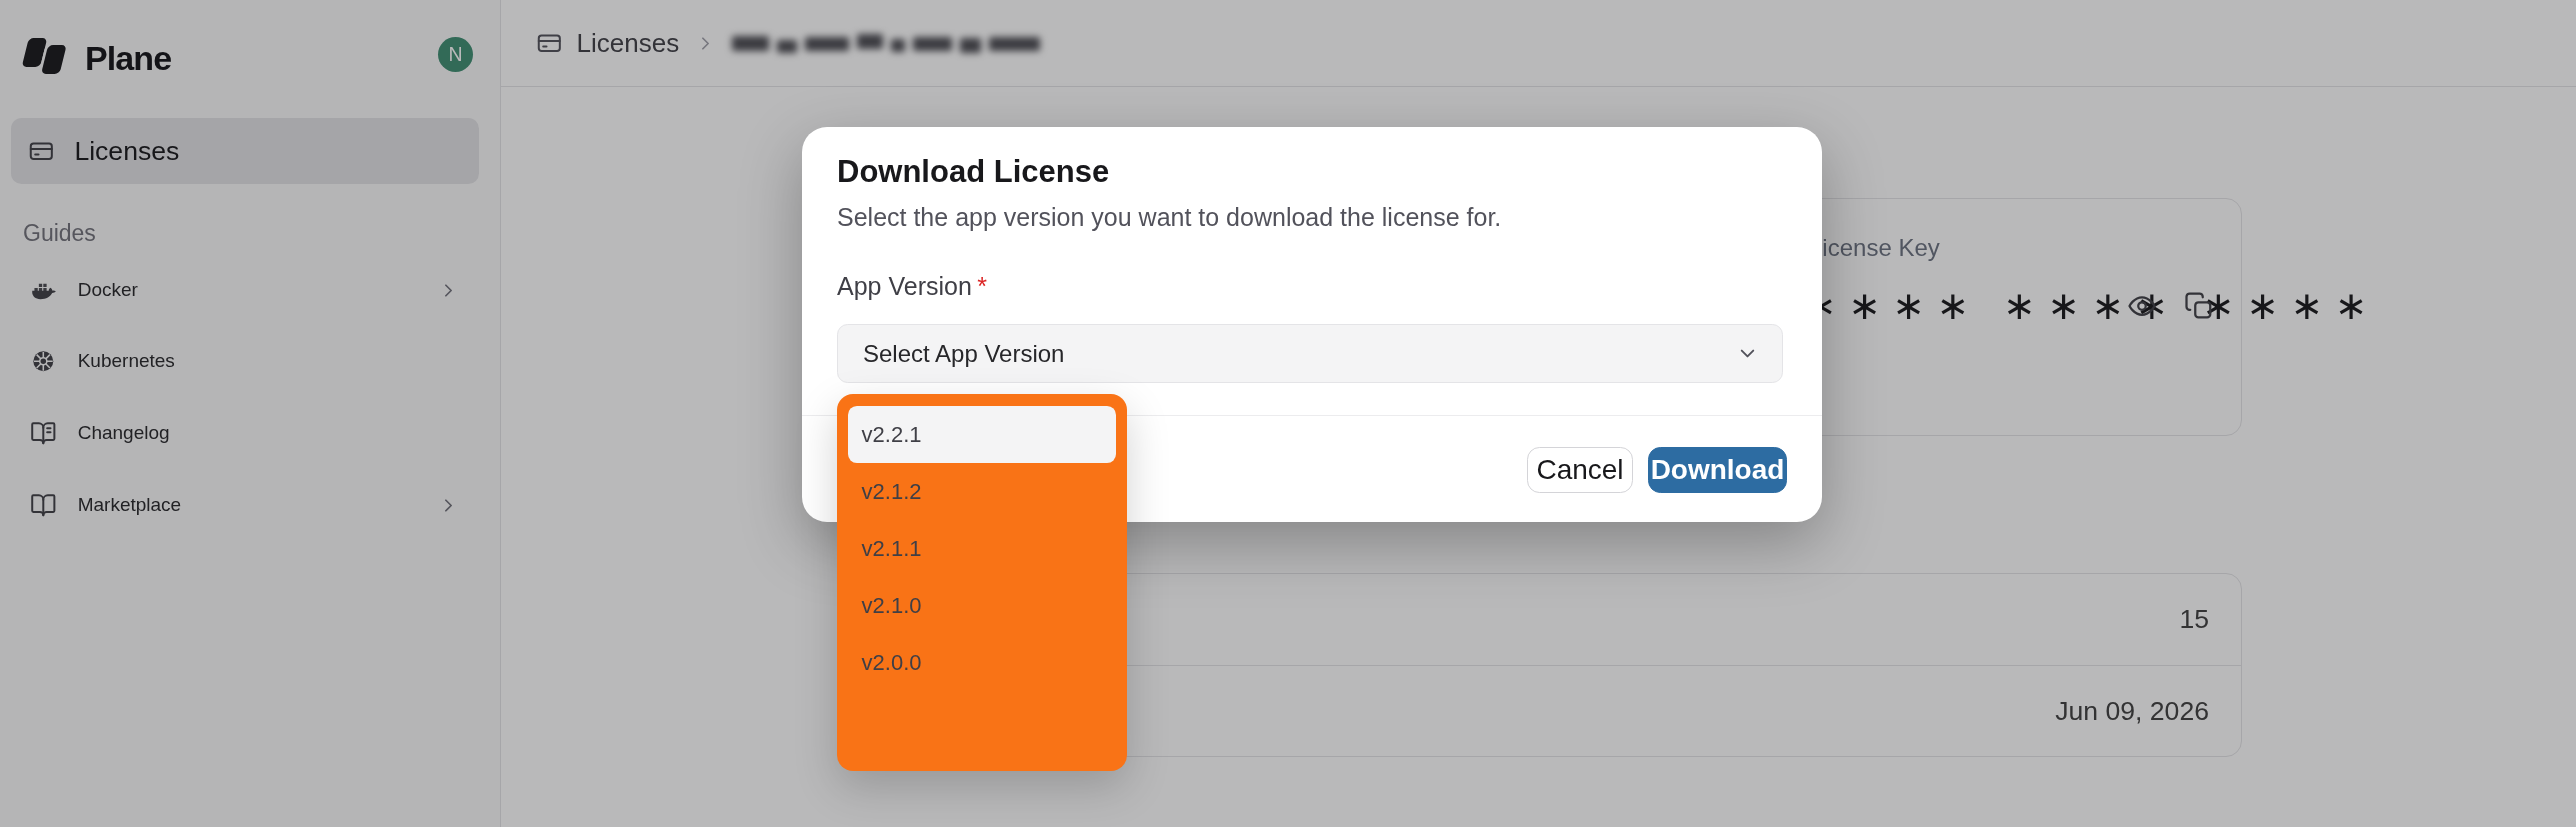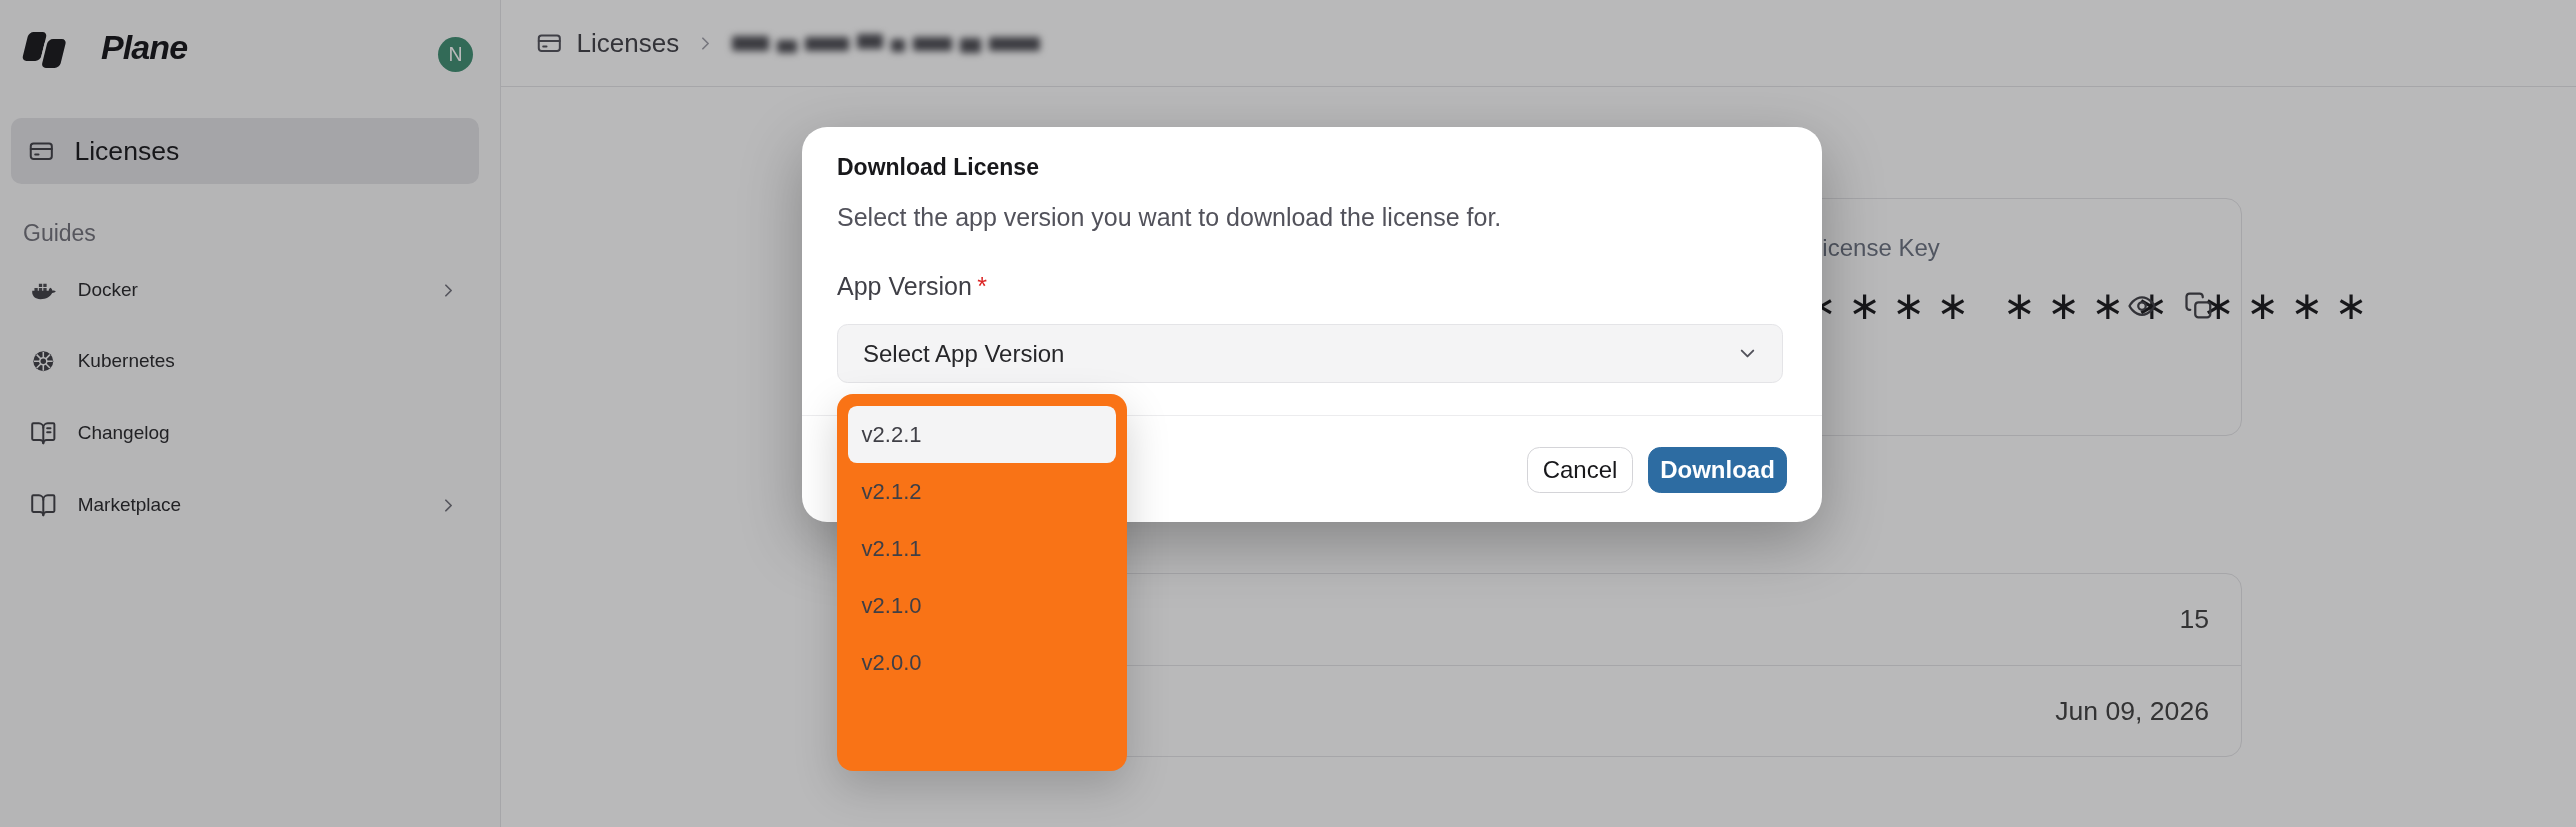--- a/index.html
+++ b/index.html
@@ -8,21 +8,21 @@
     background:#ffffff;
     font-family:"Liberation Sans", sans-serif;
     -webkit-font-smoothing:antialiased;
     color:#18181b;
   }
   svg{display:block;}
   .icon{flex:none;}
 
   
   .sidebar{position:absolute;left:0;top:0;width:501px;height:828px;background:#fafafa;border-right:0.9px solid #e4e4e7;box-sizing:border-box;}
-  .logo-row{position:absolute;left:16px;top:28px;height:50px;display:flex;align-items:flex-start;gap:30px;font-style:italic;}
+  .logo-row{position:absolute;left:16px;top:28px;height:50px;display:flex;align-items:flex-end;gap:14px;}
   .logo-text{font-size:34px;font-weight:700;letter-spacing:-0.9px;color:#141418;}
   .avatar{position:absolute;left:438px;top:37px;width:35px;height:35px;border-radius:50%;background:#3e8e72;color:#fff;display:flex;align-items:center;justify-content:center;font-size:19.5px;font-weight:500;}
   .nav-pill{position:absolute;left:10.6px;top:118px;width:468px;height:66px;border-radius:10.6px;background:#e3e3e6;display:flex;align-items:center;gap:19.5px;padding-left:17.7px;box-sizing:border-box;font-size:26.6px;font-weight:500;color:#18181b;}
   .section-label{position:absolute;left:23px;top:220px;font-size:23px;color:#71717a;}
   .nav-item{position:absolute;left:10.6px;width:468px;height:58px;display:flex;align-items:center;gap:21px;padding-left:19.5px;padding-right:19.5px;box-sizing:border-box;font-size:19px;color:#27272a;border-radius:10.6px;}
   .nav-item .spacer{flex:1;}
   .nav-ico{color:#3f3f46;}
 
   
   .header{position:absolute;left:501px;top:0;width:2075px;height:87px;background:#fff;border-bottom:0.9px solid #e4e4e7;box-sizing:border-box;}
@@ -46,29 +46,29 @@
   .t-row{position:absolute;left:0;width:100%;height:91px;display:flex;align-items:center;justify-content:flex-end;padding-right:32px;box-sizing:border-box;font-size:26.6px;color:#404040;}
   .t-row.r1{top:0;}
   .t-row.r2{top:92px;}
   .t-div{position:absolute;left:0;top:91px;width:100%;height:0.9px;background:#e4e4e7;}
 
   
   .overlay{position:absolute;inset:0;background:rgba(24,24,27,0.30);z-index:40;}
 
   
   .modal{position:absolute;left:802px;top:127px;width:1020px;height:395px;background:#fff;border-radius:25px;z-index:50;box-shadow:0 21px 62px rgba(0,0,0,0.28);}
-  .m-title{position:absolute;left:35px;top:26.6px;font-size:23px;font-weight:700;color:#18181b;}
+  .m-title{position:absolute;left:35px;top:26.6px;font-size:31px;font-weight:700;color:#18181b;}
   .m-sub{position:absolute;left:35px;top:76px;font-size:25px;color:#52525b;}
   .m-label{position:absolute;left:35px;top:145px;font-size:25px;font-weight:500;color:#3f3f46;}
   .m-req{color:#dc2626;margin-left:5.3px;}
   .m-select{position:absolute;left:35px;top:197px;width:946px;height:59px;background:#f4f4f5;border:0.9px solid #e4e4e7;border-radius:10.6px;box-sizing:border-box;display:flex;align-items:center;justify-content:space-between;padding:0 23px 0 25px;cursor:pointer;}
   .m-select .ph{font-size:24px;color:#27272a;}
   .m-select .chev{color:#52525b;}
   .m-divider{position:absolute;left:0;top:288px;width:100%;height:0.9px;background:#ececee;}
-  .btn{position:absolute;top:320px;height:46px;border-radius:12.4px;font-size:24px;display:flex;align-items:center;justify-content:center;box-sizing:border-box;cursor:pointer;font-family:inherit;}
+  .btn{position:absolute;top:320px;height:46px;border-radius:12.4px;font-size:28px;display:flex;align-items:center;justify-content:center;box-sizing:border-box;cursor:pointer;font-family:inherit;}
   .btn-cancel{left:725px;width:106px;background:#fff;border:0.9px solid #d4d4d8;color:#18181b;}
   .btn-download{left:846px;width:139px;background:#2d6ca2;border:0.9px solid #2d6ca2;color:#fff;font-weight:700;}
 
   
   .dropdown{position:absolute;left:837px;top:394px;width:290px;height:377px;background:#f97316;border-radius:16px;z-index:60;box-shadow:0 16px 44px rgba(0,0,0,0.18);padding:12.4px 10.6px;box-sizing:border-box;}
   .dd-item{height:57px;display:flex;align-items:center;padding-left:14px;border-radius:8.9px;font-size:22px;color:#3f3f46;cursor:pointer;}
   .dd-item.active{background:#f4f4f5;}
 </style>
 </head>
 <body>

